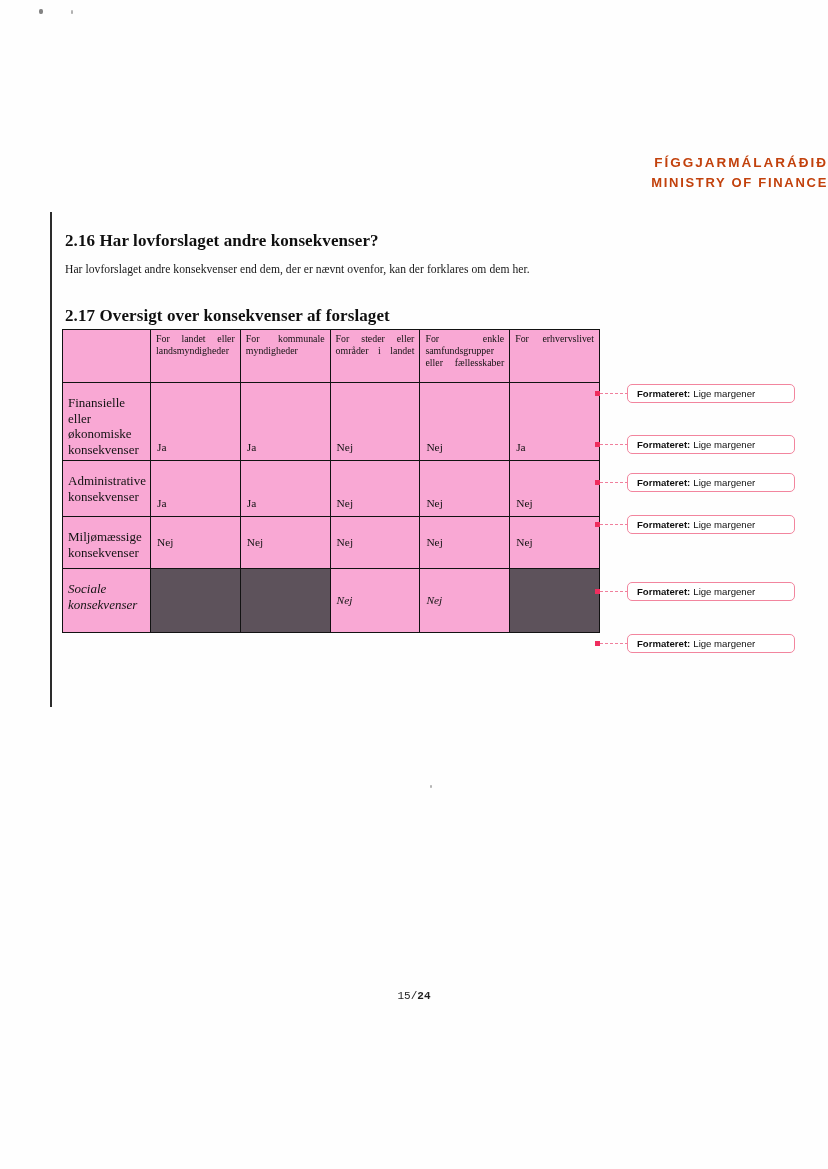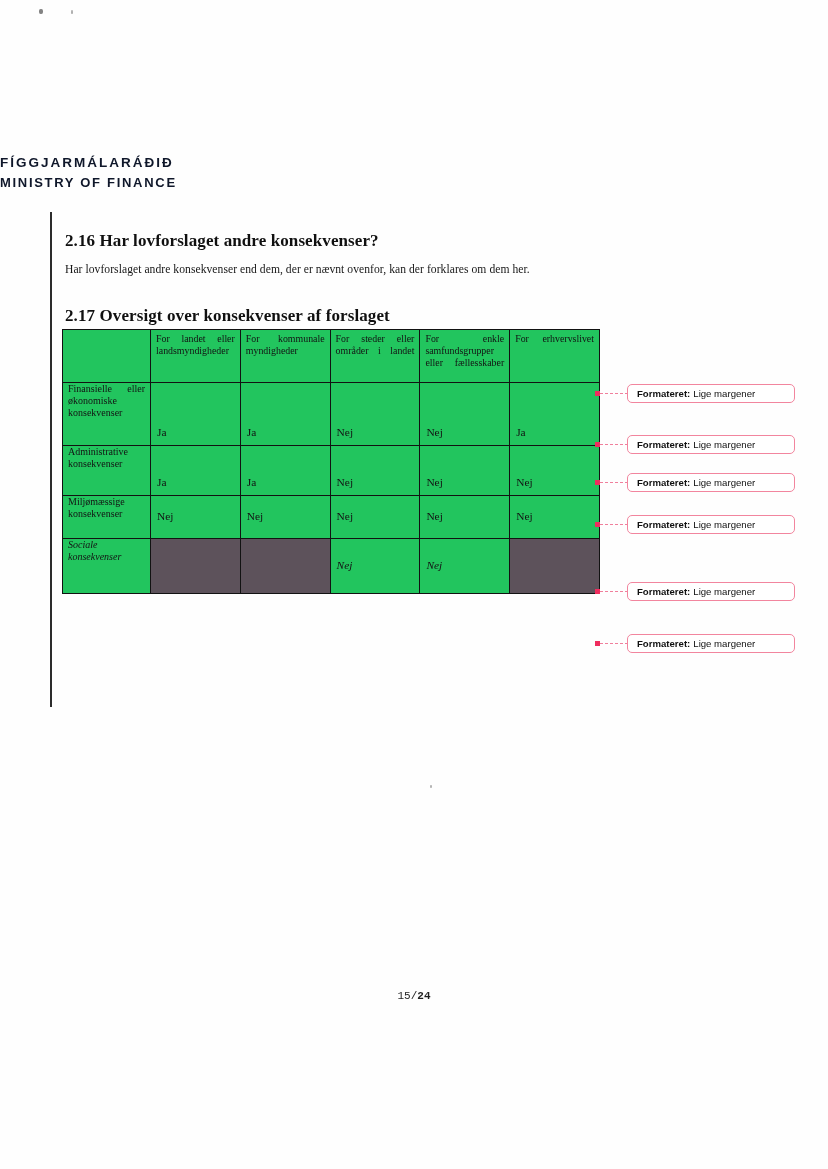--- a/index.html
+++ b/index.html
@@ -30,22 +30,22 @@
   }
   .speck-a { left: 39px; top: 9px;  width: 4px; height: 5px; opacity: .85; }
   .speck-b { left: 71px; top: 10px; width: 2px; height: 4px; opacity: .55; }
   .speck-c { left: 430px; top: 785px; width: 2px; height: 3px; opacity: .5; }
 
   
   .logo-block {
     position: absolute;
     left: 0; right: 0;
     top: 156px;
-    text-align: left;
-    color: #0f172a;
+    text-align: right;
+    color: #c2410c;
   }
   .logo-main {
     font-family: "Liberation Sans", sans-serif;
     font-size: 13.5px;
     font-weight: bold;
     letter-spacing: 2.0px;
     line-height: 1;
     white-space: nowrap;
   }
   .logo-sub {
@@ -94,21 +94,21 @@
 
   
   .tbl {
     position: absolute;
     left: 62px;
     top: 329px;
     width: 537px;
     border-collapse: collapse;
     table-layout: fixed;
     font-family: "Liberation Serif", serif;
-    background: #22c55e;
+    background: #f9a8d4;
   }
   .tbl td, .tbl th {
     border: 1.15px solid #121212;
     vertical-align: top;
     padding: 3px 5px 3px 5px;
     font-weight: normal;
     font-size: 10.4px;
     line-height: 1.18;
     color: #131313;
   }
@@ -118,26 +118,26 @@
     font-size: 9.9px;
     line-height: 1.2;
     height: 46px;
   }
   .tbl th.blank-head { text-align-last: left; }
 
   .col-label  { width: 88px; }
   .col-data   { width: 89.8px; }
 
   td.rowlabel {
-    font-size: 10px;
+    font-size: 13px;
     line-height: 1.2;
     text-align: justify;
     text-align-last: left;
     vertical-align: top;
-    padding-top: 0;
+    padding-top: 12px;
   }
   td.rowlabel.justified {
     text-align: justify;
   }
   td.val {
     vertical-align: bottom;
     font-size: 11.4px;
     padding-bottom: 6px;
     padding-left: 6px;
   }

